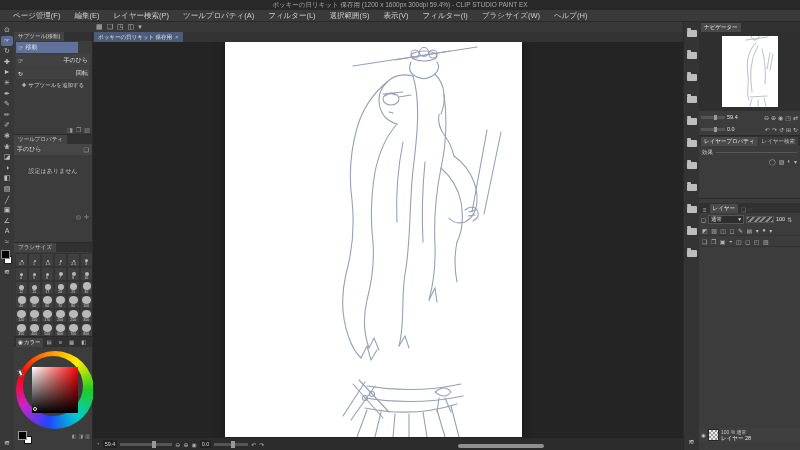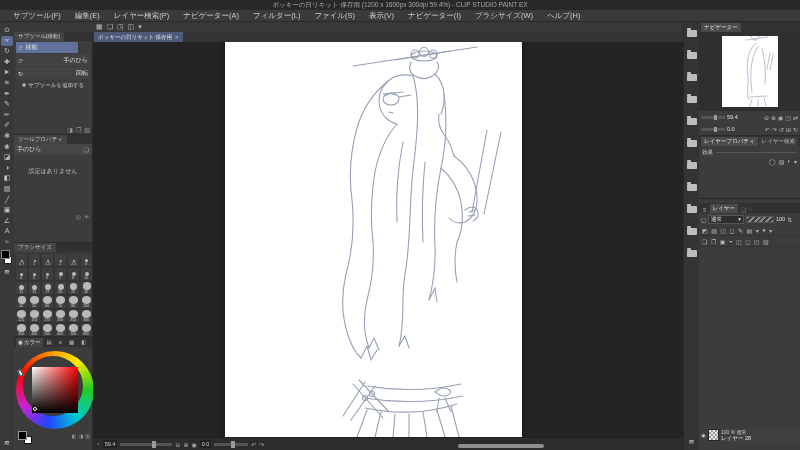--- a/index.html
+++ b/index.html
@@ -122,28 +122,28 @@
 <body>
 
 <div id="app">
 
   <div class="titlebar">
     <span>ポッキーの日リキット 保存用 (1200 x 1600px 300dpi 59.4%) - CLIP STUDIO PAINT EX</span>
   </div>
 
   <div class="menubar">
 
-  <span class="menu-item">サブツール(F)</span>
+  <span class="menu-item">ページ管理(F)</span>
       <span class="menu-item">編集(E)</span>
       <span class="menu-item">レイヤー検索(P)</span>
-      <span class="menu-item">ナビゲーター(A)</span>
+      <span class="menu-item">ツールプロパティ(A)</span>
       <span class="menu-item">フィルター(L)</span>
-      <span class="menu-item">ファイル(S)</span>
+      <span class="menu-item">選択範囲(S)</span>
       <span class="menu-item">表示(V)</span>
-      <span class="menu-item">ナビゲーター(I)</span>
+      <span class="menu-item">フィルター(I)</span>
       <span class="menu-item">ブラシサイズ(W)</span>
       <span class="menu-item">ヘルプ(H)</span>
     </div>
 
   <div class="cmdbar">
 
   <span class="cbtn">▦</span>
       <span class="cbtn">❏</span>
       <span class="cbtn">◳</span>
       <span class="cbtn">◫</span>

